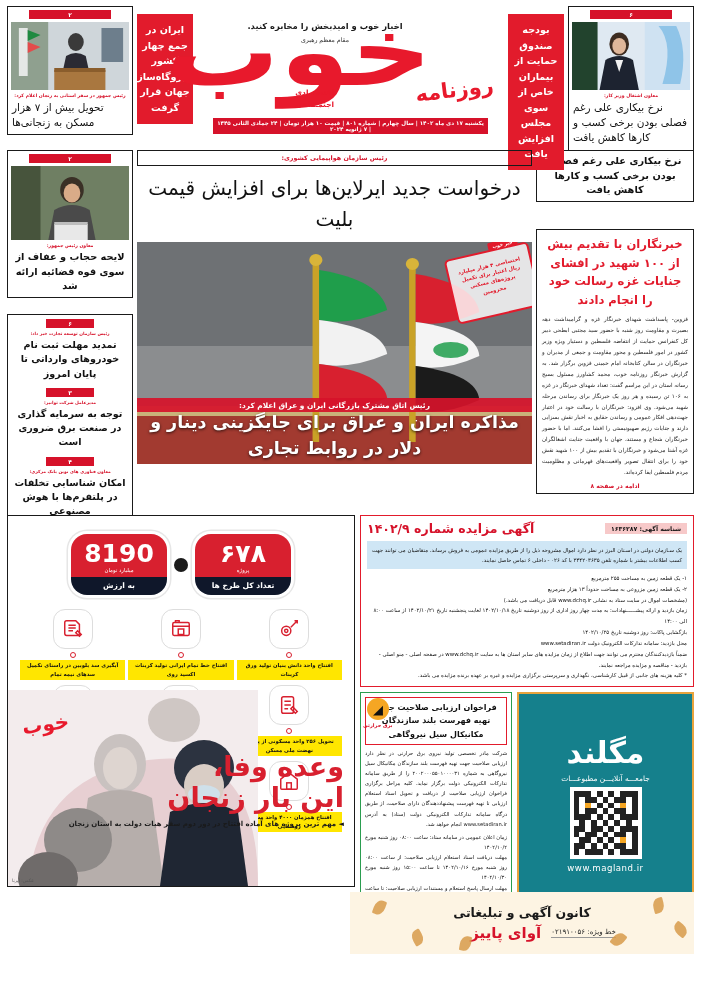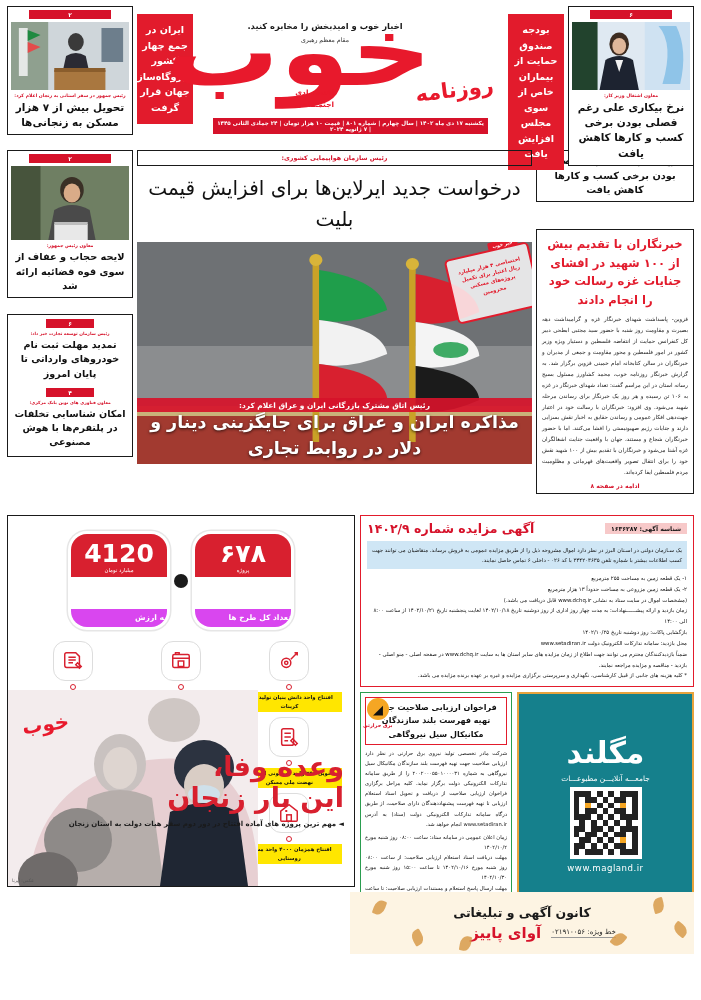--- a/index.html
+++ b/index.html
@@ -15,21 +15,21 @@
 
   
   .masthead { position:relative; height:140px; display:flex; flex-direction:row-reverse; align-items:flex-start; gap:4px; }
 
   .mh-side { width:126px; flex:0 0 126px; }
   .mh-photo-card { border:1.2px solid #1a1a1a; padding:3px 3px 2px 3px; background:#fff; }
   .pagenum-bar { background:#d6122a; color:#fff; height:9px; font-size:6px; line-height:9px;
                  text-align:center; font-weight:bold; margin:0 18px 3px 18px; letter-spacing:0; }
   .ph { width:100%; height:68px; background:#9aa7ae; position:relative; overflow:hidden; }
   .kicker { color:#d6122a; font-size:4.6px; text-align:center; font-weight:bold; margin:3px 0 1px; line-height:1.3; }
-  .card-title { font-size:10.5px; font-weight:bold; text-align:center; line-height:1.45; color:#111; padding:0 1px 2px; }
+  .card-title { font-size:10.5px; font-weight:normal; text-align:left; line-height:1.45; color:#111; padding:0 1px 2px; }
 
   .mh-redbox { width:56px; flex:0 0 56px; background:#e21b2c; color:#fff; text-align:center;
                font-weight:bold; font-size:9.6px; line-height:1.62; padding:8px 3px; margin-top:8px; }
   .mh-redbox.tall { min-height:110px; }
 
   .mh-center { flex:1 1 auto; position:relative; text-align:center; padding-top:2px; }
   .logo-wrap { position:relative; height:108px; }
   .logo-khoob { position:absolute; right:92px; top:-4px; font-size:96px; color:#e8192c;
                 font-weight:bold; font-family:"DejaVu Sans","Liberation Sans",sans-serif;
                 line-height:1; letter-spacing:-4px; transform:scaleX(1.18); }
@@ -116,21 +116,21 @@
   .aut-line { display:flex; flex-direction:row-reverse; align-items:center; gap:10px; margin-top:4px;margin-left:42px; }
   .aut-brand { font-size:15px; font-weight:bold; color:#d6122a; }
   .aut-phone { font-size:7px; color:#222; border-bottom:1px solid #999; padding-bottom:1px; }
   .leaf { position:absolute; width:11px; height:15px; background:#d79a4a; border-radius:60% 10% 60% 10%; opacity:.85; }
 
   
   .ig-pills { display:flex; flex-direction:row-reverse; justify-content:center; align-items:center; gap:7px; margin-top:18px; }
   .pill { width:96px; border-radius:16px; overflow:hidden; box-shadow:0 0 0 3px #fff, 0 0 0 4.5px #e6e6e6; }
   .pill .num { background:#d8202f; color:#fff; font-size:25px; font-weight:bold; text-align:center; padding:7px 0 1px; line-height:1; }
   .pill .unit { background:#d8202f; color:#fff; font-size:5.4px; text-align:center; padding-bottom:4px; }
-  .pill .cap { background:#d946ef; color:#fff; font-size:7.6px; font-weight:bold; padding:4px 0 5px;margin-top:32px; }
+  .pill .cap { background:#0f172a; color:#fff; font-size:7.6px; font-weight:bold; text-align:center; padding:4px 0 5px; }
   .pill-sep { width:14px; height:14px; background:#1b1b1b; border-radius:50%; }
 
   .ig-grid { display:grid; grid-template-columns:repeat(3,1fr); gap:5px 3px; padding:14px 12px 0; }
   .ig-cell { display:flex; flex-direction:column; align-items:center; }
   .ig-ico { width:40px; height:40px; border:1.4px solid #ddd; border-radius:12px; display:flex;
             align-items:center; justify-content:center; background:#fff; }
   .ig-pin { width:6px; height:6px; border-radius:50%; border:1.3px solid #d8202f; margin:3px 0 2px; }
   .ig-lbl { background:#ffe600; font-size:5.3px; font-weight:bold; line-height:1.7; text-align:center; padding:1px 3px; }
 
   .ig-photo { position:absolute; left:0; bottom:0; width:250px; height:196px; overflow:hidden; }
@@ -234,20 +234,25 @@
         <div class="mtitle">لایحه حجاب و عفاف از سوی قوه قضائیه ارائه شد</div>
       </div>
 
       <div class="mini-list">
         <div class="mini-item">
           <div class="pagenum-bar">۶</div>
           <div class="kicker">رئیس سازمان توسعه تجارت خبر داد:</div>
           <div class="mtitle">تمدید مهلت ثبت نام خودروهای وارداتی تا پایان امروز</div>
         </div>
         <div class="mini-item">
+          <div class="pagenum-bar">۳</div>
+          <div class="kicker">مدیرعامل شرکت توانیر:</div>
+          <div class="mtitle">توجه به سرمایه گذاری در صنعت برق ضروری است</div>
+        </div>
+        <div class="mini-item">
           <div class="pagenum-bar">۴</div>
           <div class="kicker">معاون فناوری های نوین بانک مرکزی:</div>
           <div class="mtitle">امکان شناسایی تخلفات در پلتفرم‌ها با هوش مصنوعی</div>
         </div>
       </div>
     </div>
 
     <div class="col-mid">
       <div class="center-kicker-box">
         <div class="center-kicker">رئیس سازمان هواپیمایی کشوری:</div>
@@ -297,21 +302,21 @@
       </div>
     </div>
   </div>
 
   <div class="lower">
 
     <div class="lower-right">
 
       <div class="ig-pills">
         <div class="pill">
-          <div class="num">4120</div>
+          <div class="num">8190</div>
           <div class="unit">میلیارد تومان</div>
           <div class="cap">به ارزش</div>
         </div>
         <div class="pill-sep"></div>
         <div class="pill">
           <div class="num">۶۷۸</div>
           <div class="unit">پروژه</div>
           <div class="cap">تعداد کل طرح ها</div>
         </div>
       </div>

